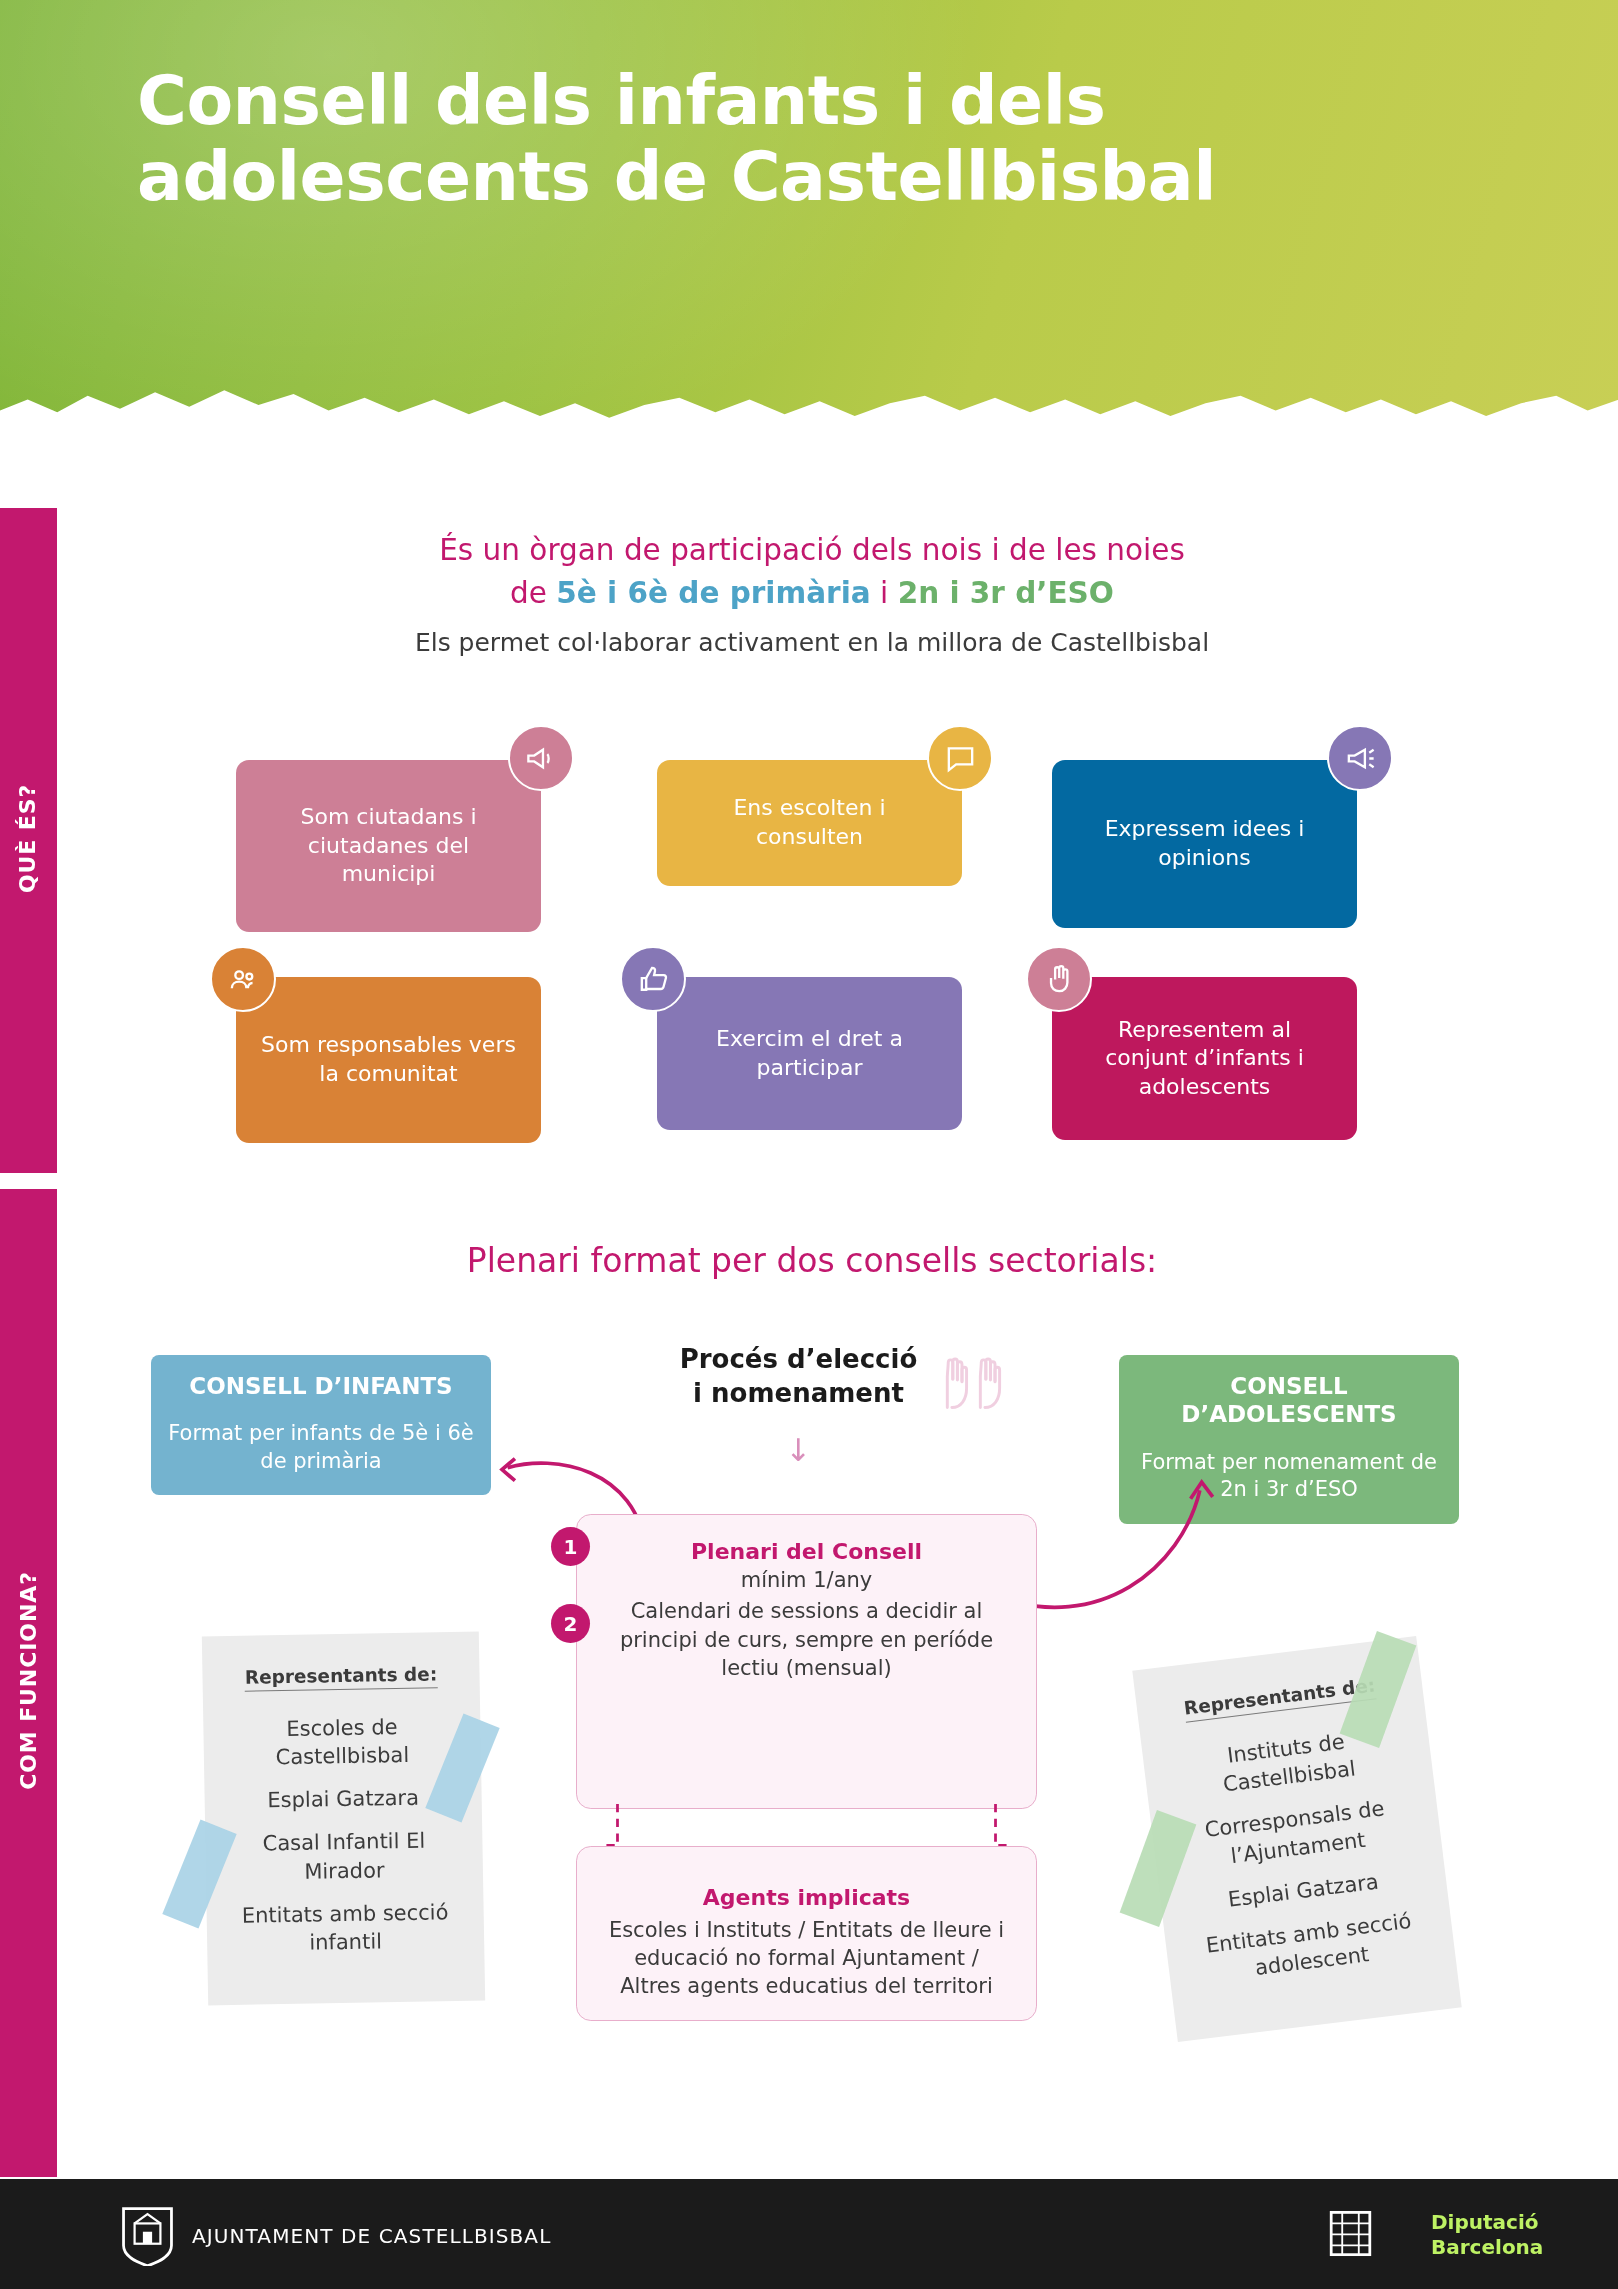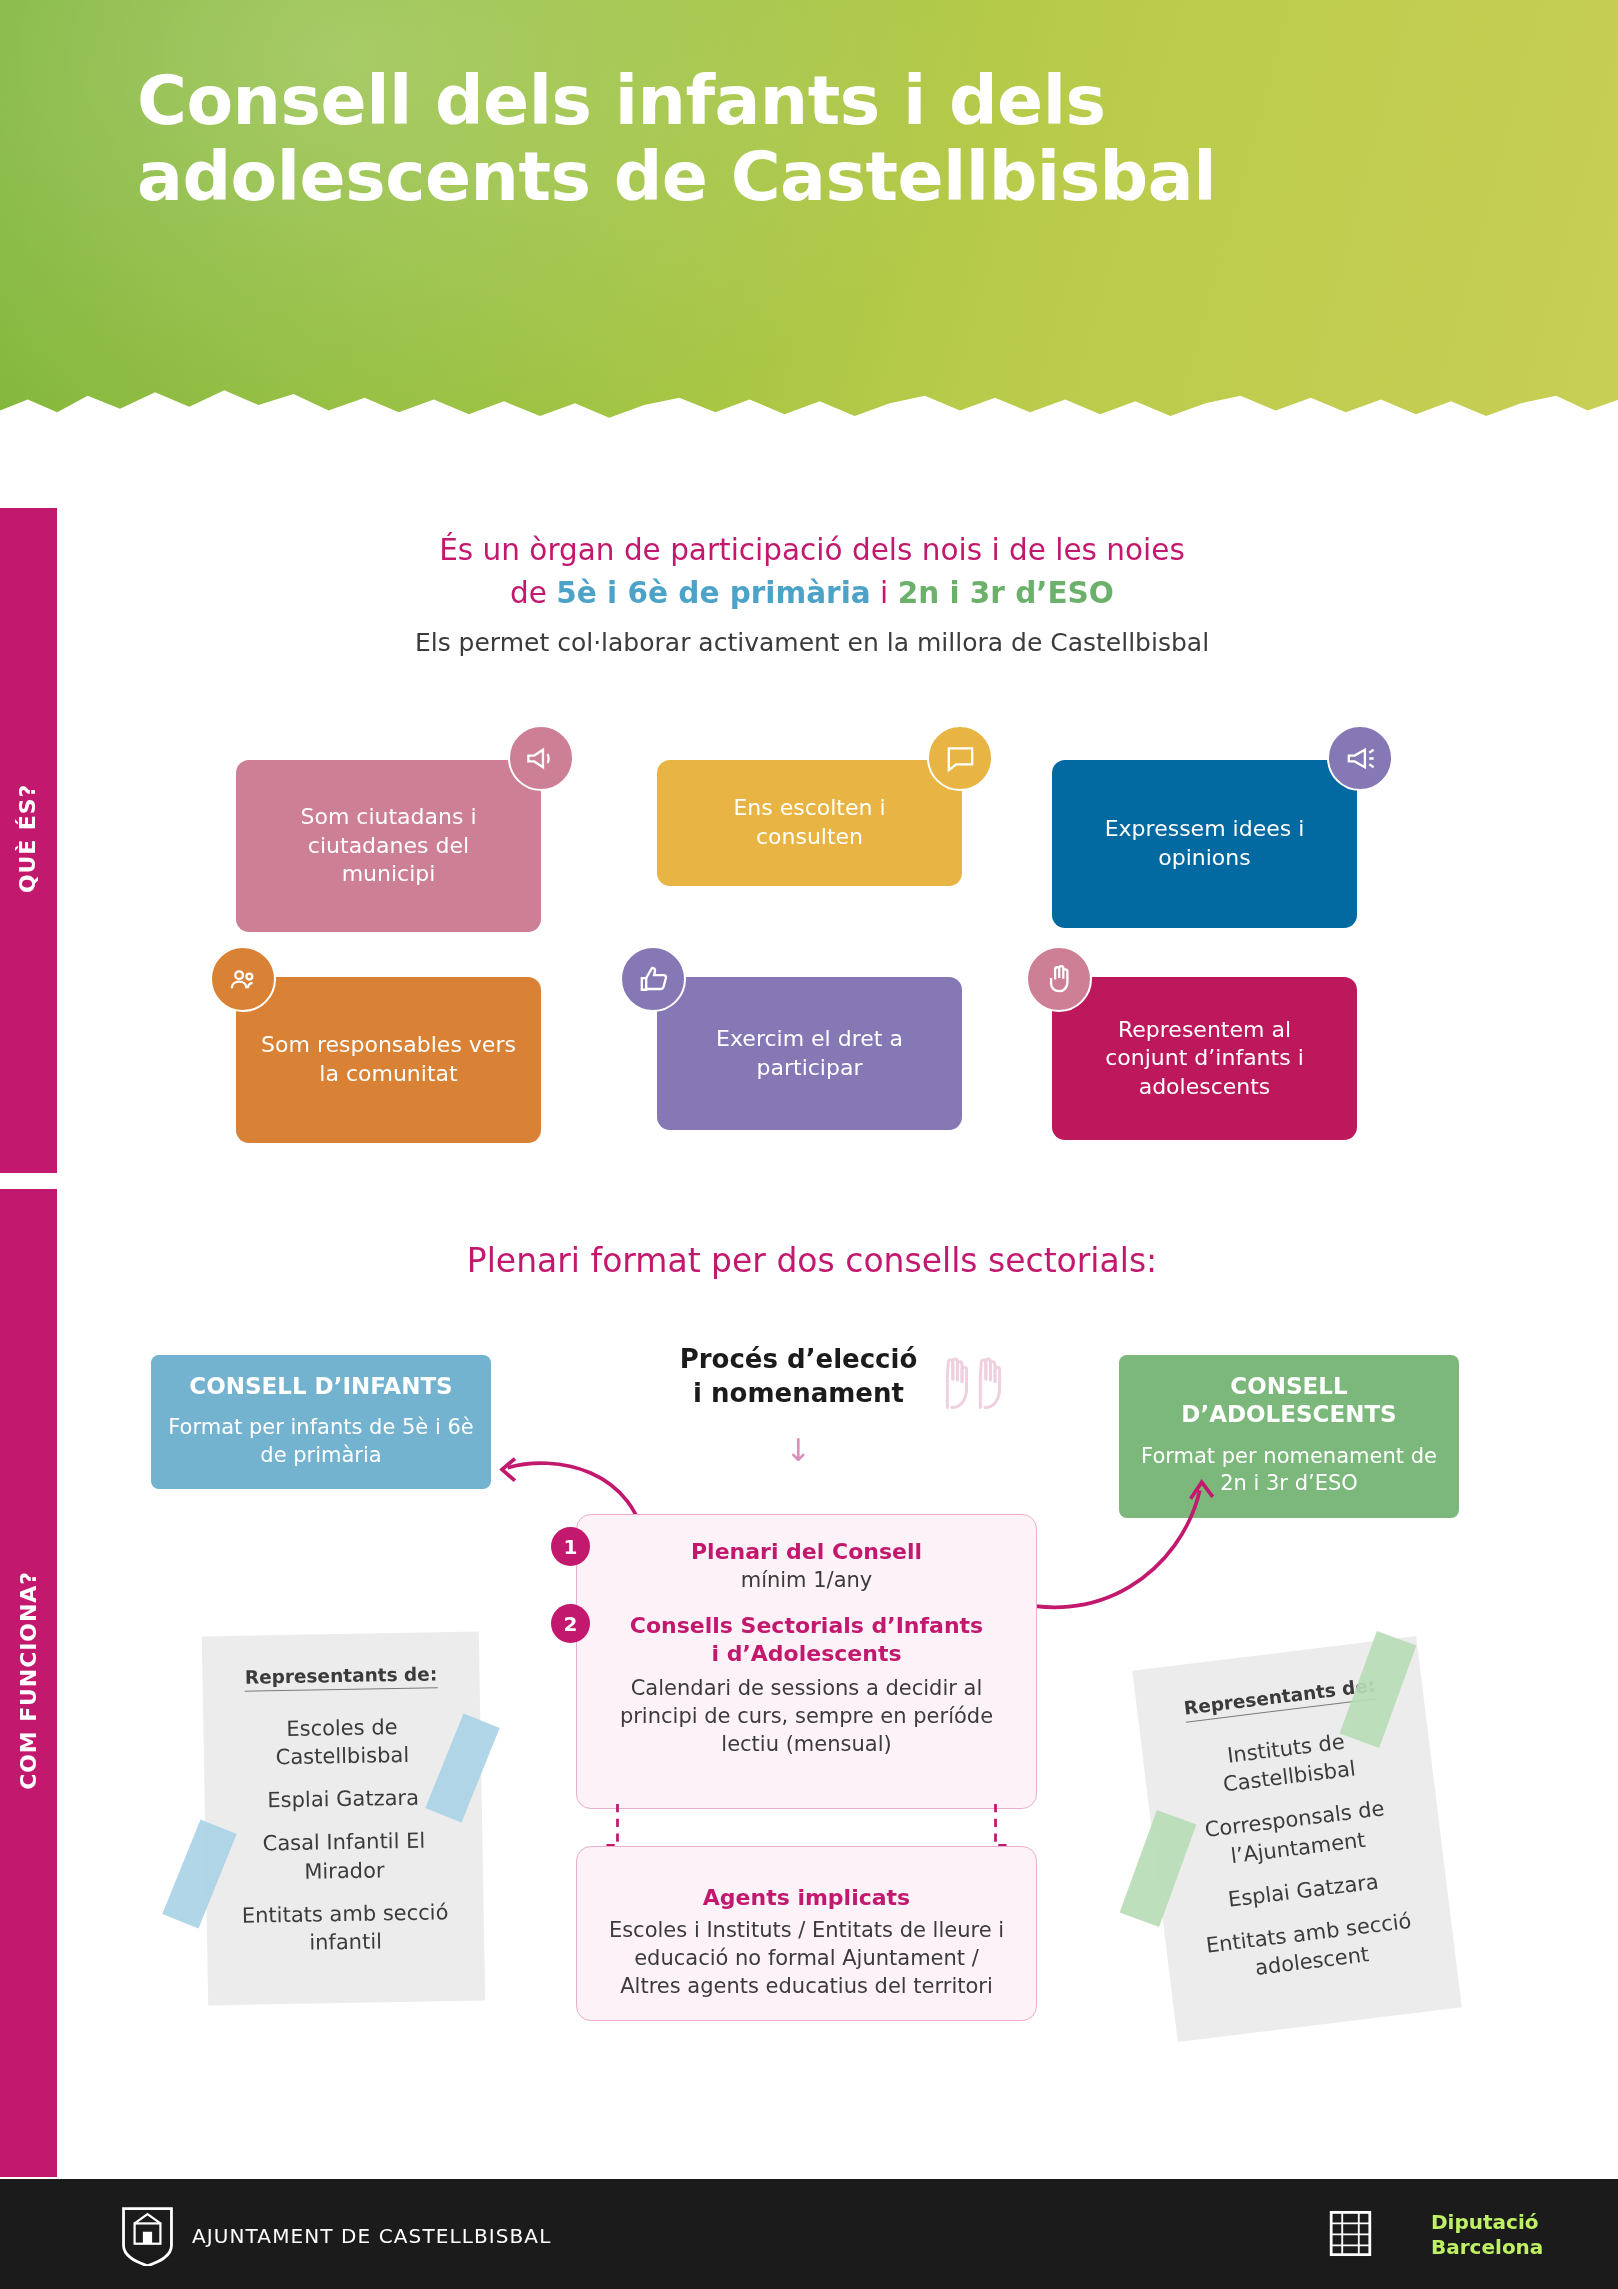--- a/index.html
+++ b/index.html
@@ -78,21 +78,21 @@
     position:absolute; left:92px; top:1241px; width:1440px; text-align:center;
     color:#c2186e; font-size:33px;
   }
 
   
   .council {
     position:absolute; width:340px; border-radius:8px; color:#ffffff; text-align:center;
     padding:16.6px 14.8px 20px 14.8px;
   }
   .council .t { font-size:23px; font-weight:bold; line-height:1.25; }
-  .council .s { font-size:21px; line-height:1.3; margin-top:14px; }
+  .council .s { font-size:21px; line-height:1.3; margin-top:20px; }
 
   
   .pinkbox {
     position:absolute; border:1.8px solid #e8aecb; background:#fdf2f8; border-radius:14.8px;
     text-align:center; color:#3b3b3b;
   }
   .numcircle {
     position:absolute; width:39px; height:39px; border-radius:50%;
     background:#c2186e; color:#fff; font-size:20px; font-weight:bold;
     display:flex; align-items:center; justify-content:center;
@@ -241,24 +241,20 @@
   <path d="M118 100 L104 112 L118 124" fill="none" stroke="#c2186e" stroke-width="4"></path>
 </svg>
 <svg style="position:absolute; left:969px; top:1421px; width:277px; height:222px;" viewBox="0 0 300 240">
   <path d="M30 190 C 140 230, 230 160, 250 75" fill="none" stroke="#c2186e" stroke-width="4"></path>
   <path d="M240 84 L252 66 L264 82" fill="none" stroke="#c2186e" stroke-width="4"></path>
 </svg>
 
 <div class="pinkbox" style="left:576px; top:1514px; width:461px; height:295px; padding:24px 31px 18.5px 31px;">
   <div style="font-size:22px; font-weight:bold; color:#c2186e;">Plenari del Consell</div>
   <div style="font-size:21px; color:#3b3b3b; margin-top:3.7px;">mínim 1/any</div>
-  <div style="font-size:22px; font-weight:bold; color:#c2186e; margin-top:20px; line-height:1.28;">
-    <span>Consells Sectorials d’Infants</span><br>
-    <span>i d’Adolescents</span>
-  </div>
   <div style="font-size:21px; color:#3b3b3b; line-height:1.35; margin-top:5.5px;">Calendari de sessions a decidir al principi de curs, sempre en períóde lectiu (mensual)</div>
 </div>
 <div class="numcircle" style="left:551px; top:1527px;">1</div>
 <div class="numcircle" style="left:551px; top:1604px;">2</div>
 
 <svg style="position:absolute; left:576px; top:1804px; width:461px; height:83px;" viewBox="0 0 500 90">
   <path d="M45 0 L45 45 L30 45 L30 70" fill="none" stroke="#c2186e" stroke-width="3" stroke-dasharray="9 7"></path>
   <path d="M24 62 L30 78 L37 62" fill="none" stroke="#c2186e" stroke-width="3"></path>
   <path d="M455 0 L455 45 L470 45 L470 70" fill="none" stroke="#c2186e" stroke-width="3" stroke-dasharray="9 7"></path>
   <path d="M463 62 L470 78 L477 62" fill="none" stroke="#c2186e" stroke-width="3"></path>

